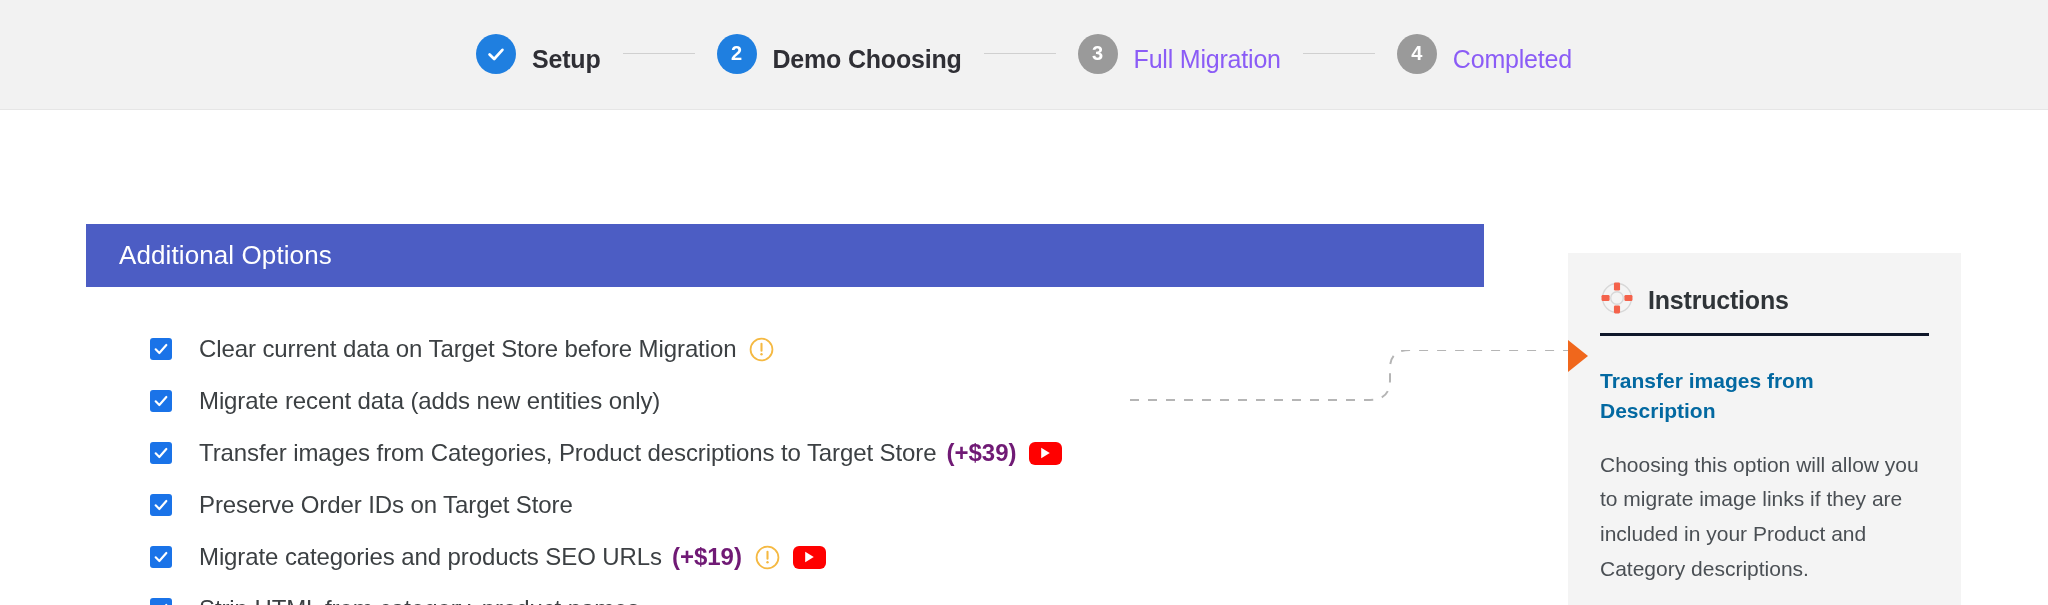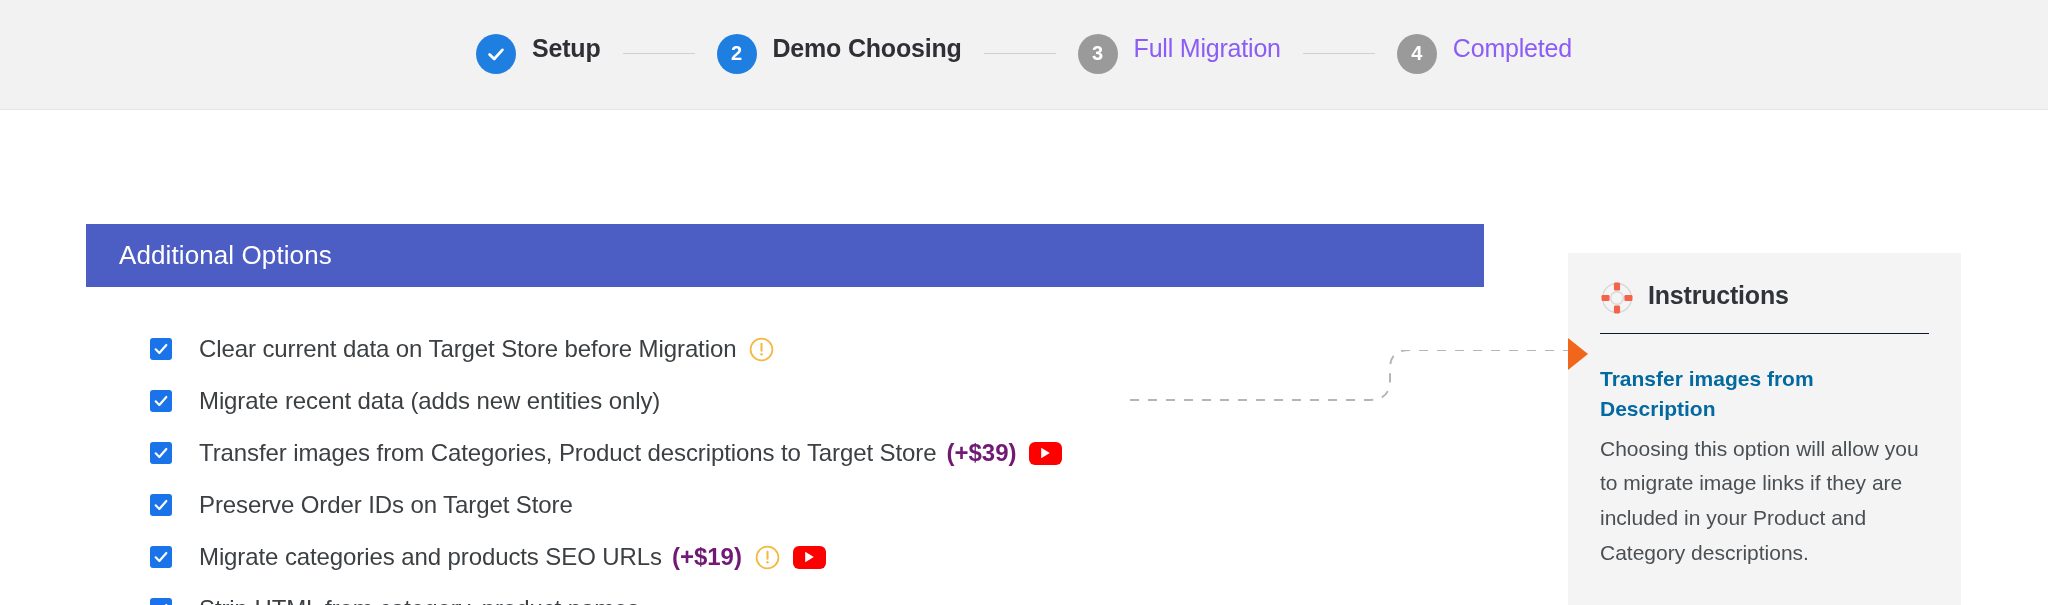--- a/index.html
+++ b/index.html
@@ -21,21 +21,21 @@
     border-bottom: 1px solid #e6e6e6;
     display: flex;
     align-items: center;
     justify-content: center;
   }
   .stepper {
     display: flex;
     align-items: center;
     margin-top: -2px;
   }
-  .step { display: flex; align-items: flex-start; }
+  .step { display: flex; align-items: flex-end; }
   .step-badge {
     width: 40px; height: 40px;
     border-radius: 50%;
     display: flex; align-items: center; justify-content: center;
     font-size: 20px;
     font-weight: 700;
     color: #ffffff;
     flex: 0 0 auto;
   }
   .step-badge.done { background: #1f7fe0; }
@@ -140,42 +140,42 @@
     top: 143px;
     width: 393px;
     height: 391px;
     background: #f4f4f4;
   }
   .instructions-inner {
     padding: 28px 32px 0 32px;
   }
   .instructions-head {
     display: flex;
-    align-items: flex-start;
+    align-items: flex-end;
     padding-bottom: 18px;
-    border-bottom: 1px solid #0f172a;
+    border-bottom: 3px solid #0f172a;
   }
   .lifebuoy { width: 34px; height: 34px; flex: 0 0 auto; margin-right: 14px; }
   .lifebuoy svg { display: block; }
   .instructions-title {
     font-size: 25px;
     font-weight: 700;
     color: #2f3438;
     letter-spacing: -0.2px;
   }
   .instructions-body { padding-top: 30px; position: relative; }
   .instr-heading {
     font-size: 21px;
     font-weight: 700;
     color: #0369a1;
     line-height: 1.42;
     max-width: 300px;
   }
   .instr-text {
-    margin-top: 8px;
+    margin-top: 22px;
     font-size: 21px;
     color: #4a4f54;
     line-height: 1.65;
     font-weight: 400;
     max-width: 320px;
   }
   .instr-pointer {
     position: absolute;
     left: -32px;
     top: 4px;

